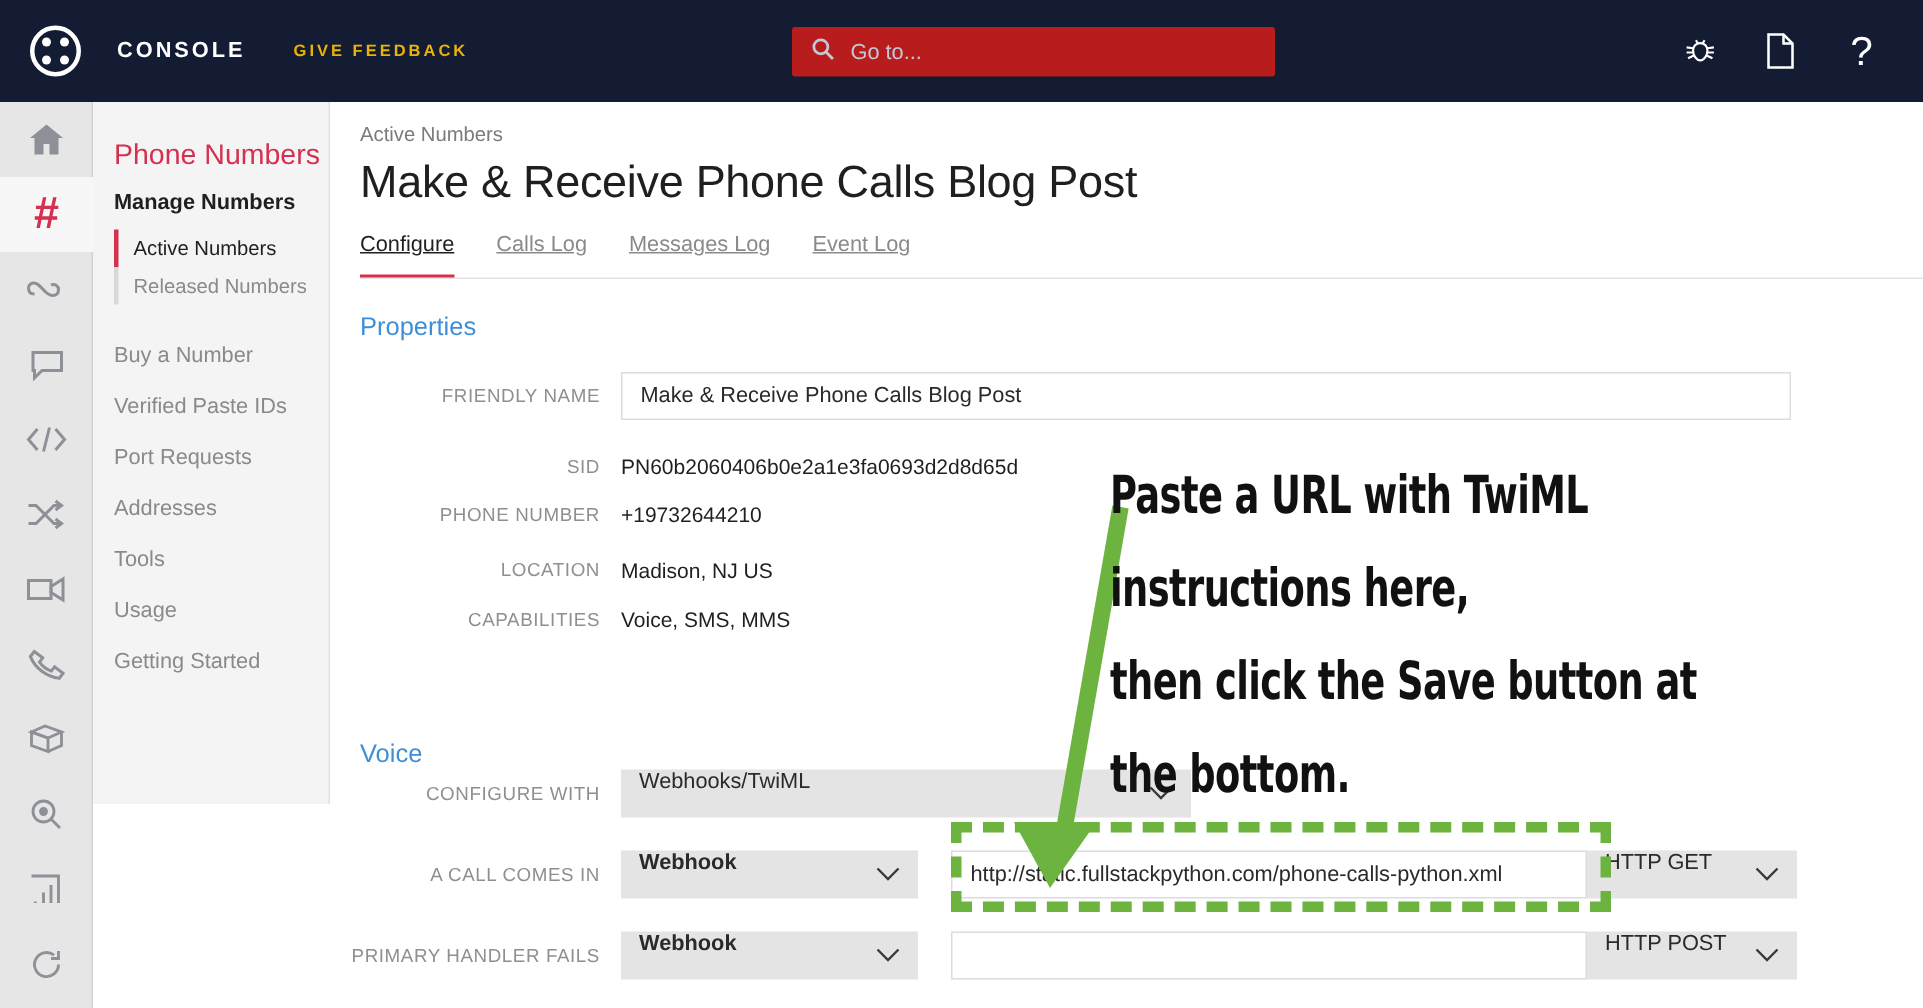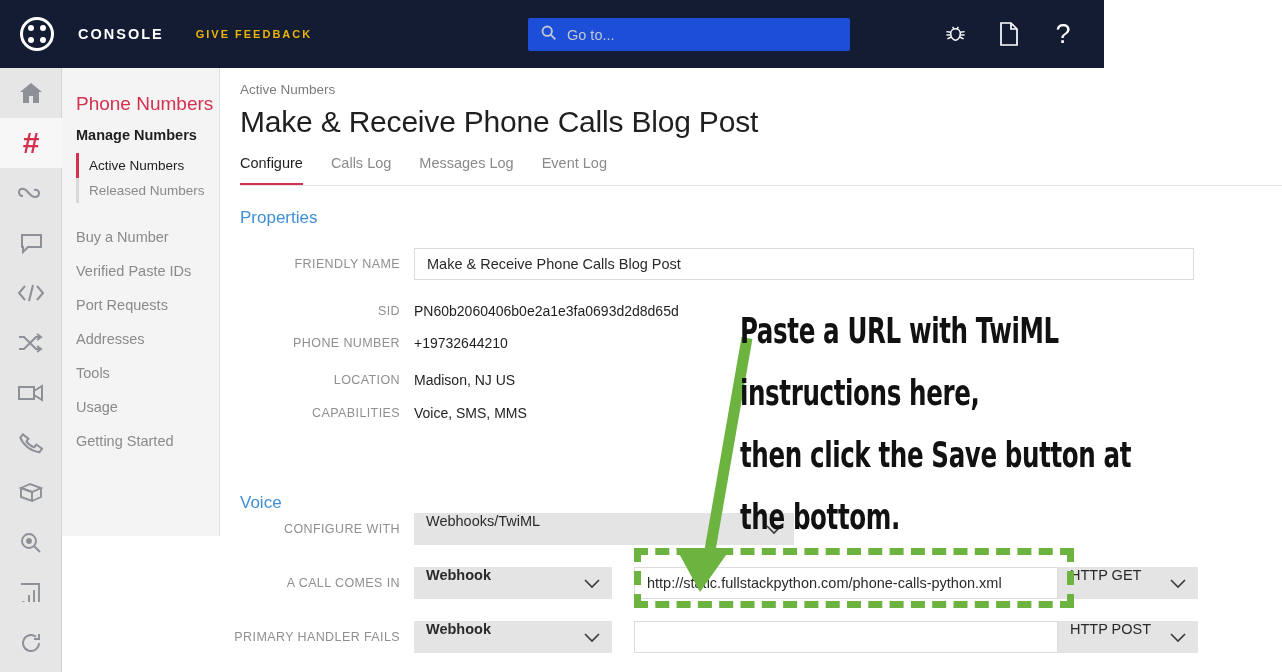--- a/index.html
+++ b/index.html
@@ -6,21 +6,21 @@
   html, body {
     width: 1282px; height: 672px;
     font-family: "Liberation Sans", sans-serif;
     background: #ffffff;
     overflow: hidden;
   }
   .app { position: relative; width: 1282px; height: 672px; }
 
   
   .topbar {
-    position: absolute; left: 0; top: 0; width: 1104px; height: 68px;
+    position: absolute; left: 0; top: 0; width: 1282px; height: 68px;
     background: #131c33;
     display: flex; align-items: center;
   }
   .logo-wrap { margin-left: 18px; width: 38px; height: 38px; display:flex; align-items:center; justify-content:center;}
   .logo-circle {
     width: 34px; height: 34px; border-radius: 50%;
     border: 3px solid #ffffff; position: relative;
   }
   .logo-dot { position:absolute; width:6px; height:6px; border-radius:50%; background:#fff; }
   .ld1 { left: 5px; top: 5px; } .ld2 { left: 17px; top: 5px; }
@@ -29,21 +29,21 @@
   .brand-console {
     margin-left: 22px; color: #ffffff; font-size: 14.5px;
     letter-spacing: 2.0px; font-weight: bold;
   }
   .brand-feedback {
     margin-left: 32px; color: #eab308; font-size: 11px;
     letter-spacing: 2.0px; font-weight: bold;
   }
   .search-box {
     position: absolute; left: 528px; top: 18px; width: 322px; height: 33px;
-    background: #1d4ed8; border-radius: 2px;
+    background: #b91c1c; border-radius: 2px;
     display: flex; align-items: center; padding-left: 12px;
   }
   .search-box .ph { color: #c3c8d4; font-size: 14.5px; margin-left: 10px; }
   .top-icons { position:absolute; right: 14px; top: 0; height: 68px; display:flex; align-items:center; }
   .top-icons > div { width: 54px; display:flex; align-items:center; justify-content:center; color:#fff; }
 
   
   .rail {
     position: absolute; left: 0; top: 68px; width: 62px; height: 604px;
     background: #e6e6e6;
@@ -79,21 +79,21 @@
     font-size: 14.5px; color: #8a8a8a; padding: 0 0 0 14px; margin-top: 18px;
   }
   .side-link.first { margin-top: 26px; }
 
   
   .main { position: absolute; left: 220px; top: 68px; width: 1062px; height: 604px; background:#fff; }
   .crumb { color: #7b7b7b; font-size: 13.5px; padding: 14px 0 0 20px; }
   .ptitle { color: #1f1f1f; font-size: 30px; font-weight: normal; padding: 8px 0 0 20px; letter-spacing:-0.2px;}
 
   .tabs { margin: 16px 0 0 20px; border-bottom: 1px solid #e3e3e3; height: 31px; display:flex; }
-  .tab { font-size: 14.5px; color: #8a8a8a; margin-right: 28px; padding-bottom: 8px; }
+  .tab { font-size: 14.5px; color: #8a8a8a; margin-right: 28px; padding-bottom: 8px; text-decoration: underline; }
   .tab.active { color: #1f1f1f; border-bottom: 2px solid #d4304f; }
 
   .sec-head { color: #3f8fd8; font-size: 17px; margin: 22px 0 0 20px; }
 
   .row { display: flex; align-items: center; margin-top: 0; }
   .flabel {
     width: 194px; text-align: right; font-size: 12.5px; color: #8f8f8f;
     letter-spacing: 0.4px; padding-right: 14px;
   }
   .fvalue { font-size: 14px; color: #1f1f1f; }

